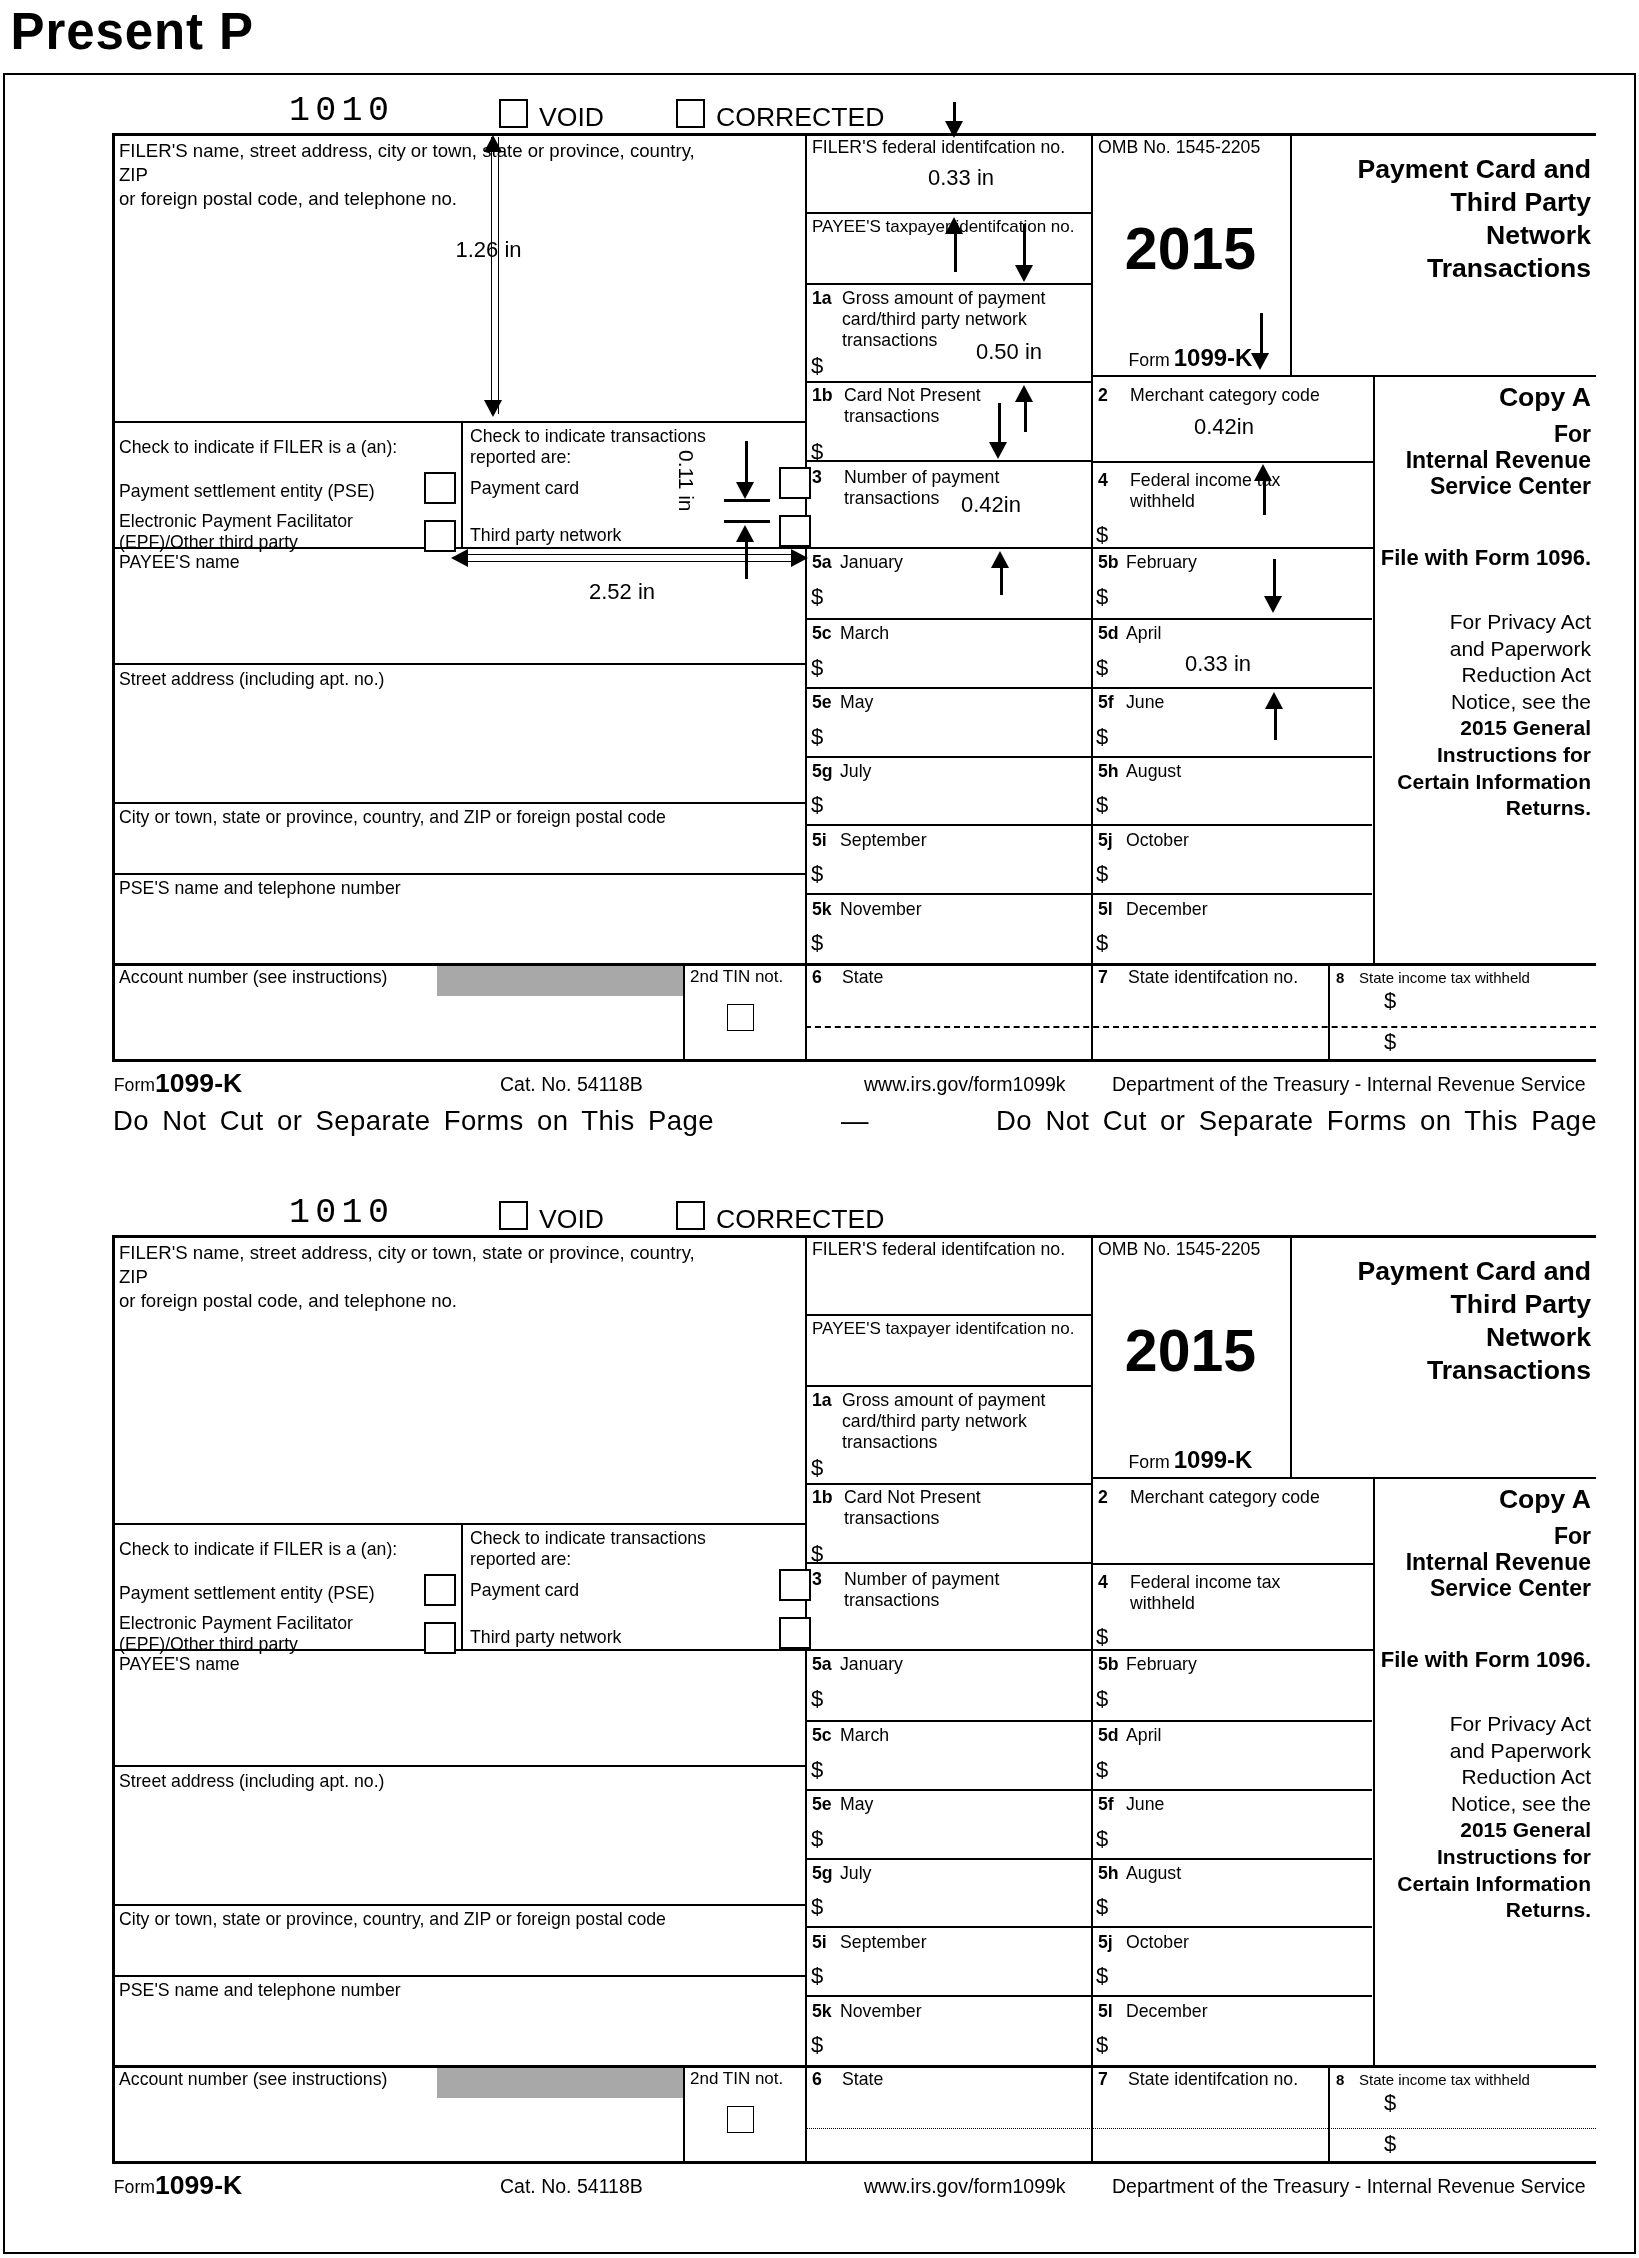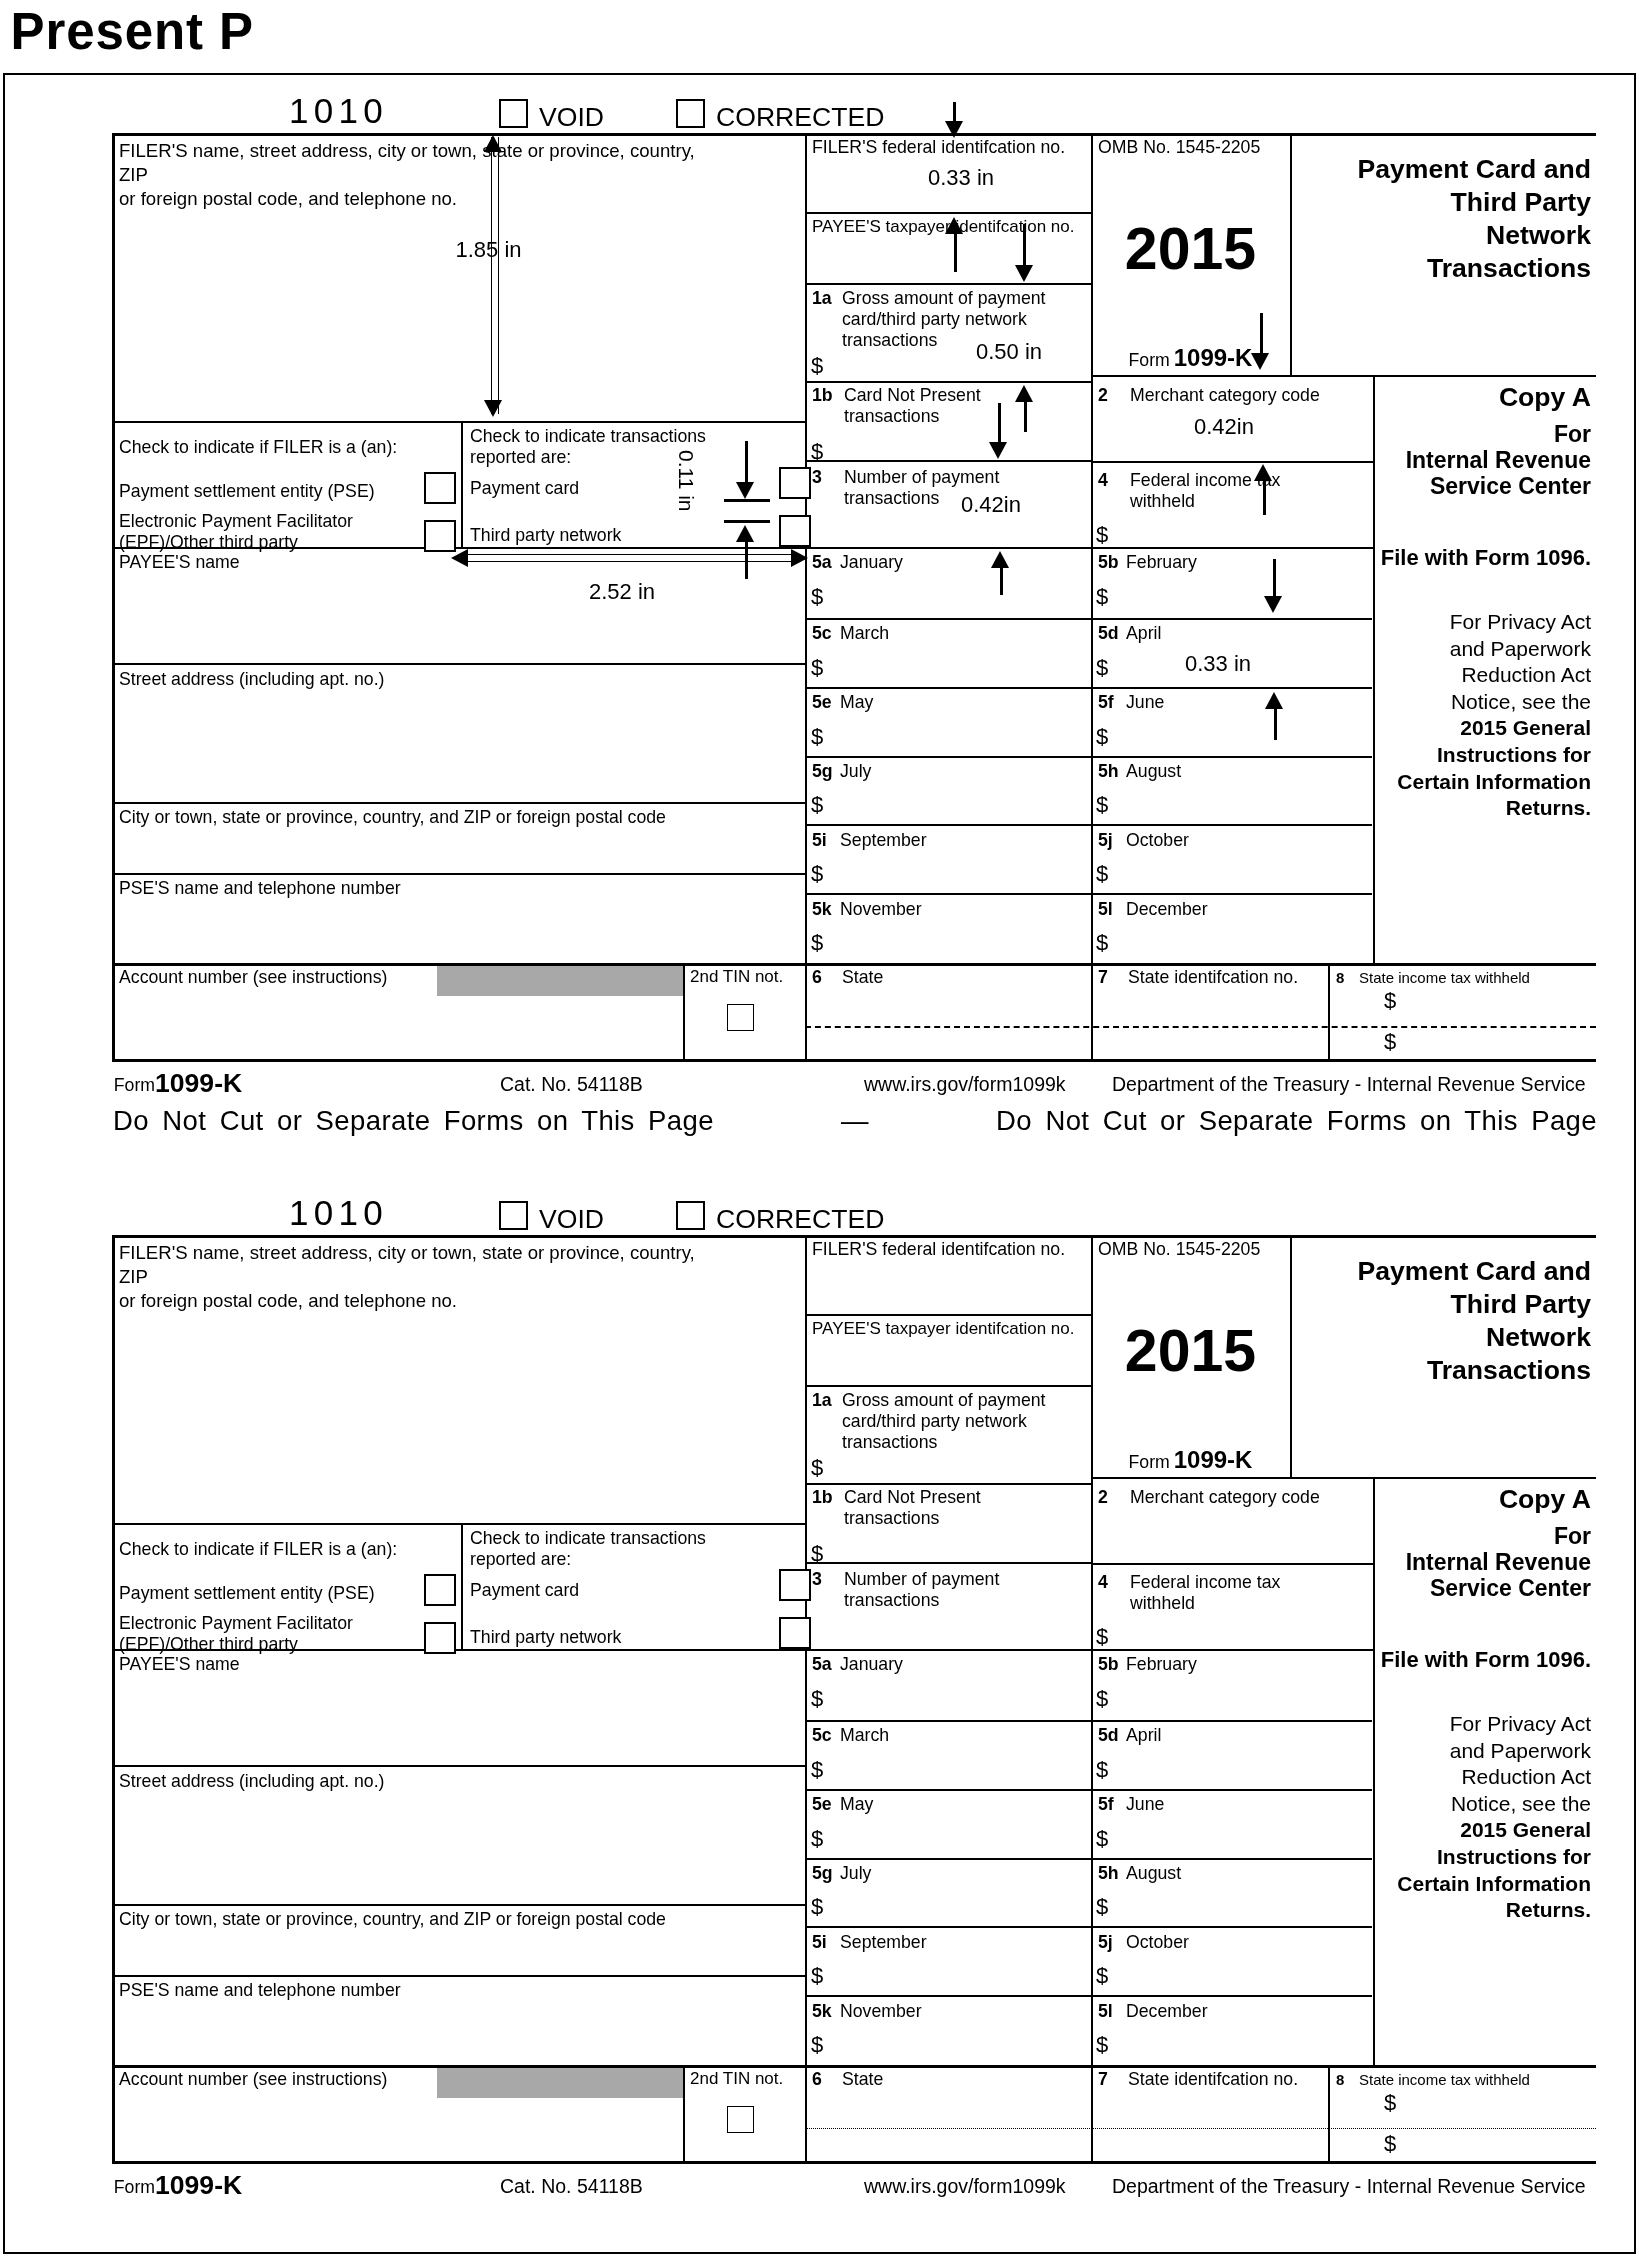--- a/index.html
+++ b/index.html
@@ -14,21 +14,21 @@
   .mnum{display:inline-block;min-width:28px;font-weight:bold;}
   .dollar{font-size:22px;}
   .ann{font-size:22px;text-align:right;}
   .b{font-weight:bold;}
   .right{text-align:right;}
   .center{text-align:center;}
   .hline,.vline,.tick{position:absolute;background:#000;}
   .cb{position:absolute;border:2.7px solid #000;background:#fff;box-sizing:border-box;}
   .cb2{border-width:1.8px;}
   .gray{position:absolute;background:#a8a8a8;}
-  .serif{font-family:Liberation Sans, sans-serif;text-align:right;}
+  .serif{font-family:Liberation Mono, monospace;text-align:right;}
   .tri{position:absolute;width:0;height:0;}
   .tri-down{border-left:9.8px solid transparent;border-right:9.8px solid transparent;border-top:17.7px solid #000;}
   .tri-up{border-left:9.8px solid transparent;border-right:9.8px solid transparent;border-bottom:17.7px solid #000;}
   .tri-left{border-top:9.8px solid transparent;border-bottom:9.8px solid transparent;border-right:17.7px solid #000;}
   .tri-right{border-top:9.8px solid transparent;border-bottom:9.8px solid transparent;border-left:17.7px solid #000;}
   .shaft-v{position:absolute;width:2.7px;background:#000;}
   .dshaft-v{position:absolute;width:8px;border-left:1.8px solid #000;border-right:1.8px solid #000;box-sizing:border-box;}
   .dshaft-h{position:absolute;height:8px;border-top:1.8px solid #000;border-bottom:1.8px solid #000;box-sizing:border-box;}
   .dash-line{position:absolute;border-top:2.7px dashed #000;height:0;}
   .form--second .dash-line{border-top:1.8px dotted #000;}
@@ -210,21 +210,21 @@
   <div class="t xs" style="left:1224px;top:878px;"><span class="bnum" style="display:inline-block;min-width:23px;">8</span><span>State income tax withheld</span></div>
   <div class="t dollar" style="left:1272px;top:897px;">$</div>
   <div class="t dollar" style="left:1272px;top:938px;">$</div>
 
   <div class="t" style="left:1.8px;top:984px;font-size:17.7px;">Form</div>
   <div class="t b" style="left:43px;top:977px;font-size:26.6px;">1099-K</div>
   <div class="t" style="left:388px;top:982px;font-size:19.5px;">Cat. No. 54118B</div>
   <div class="t" style="left:752px;top:982px;font-size:19.5px;">www.irs.gov/form1099k</div>
   <div class="t" style="left:1000px;top:982px;font-size:19.5px;">Department of the Treasury - Internal Revenue Service</div>
 
-  <div class="t ann center" style="left:310px;top:146px;width:133px;">1.85 in</div>
+  <div class="t ann center" style="left:310px;top:146px;width:133px;">1.26 in</div>
   <div class="dshaft-v" style="left:379px;top:46px;height:277px;"></div>
   <div class="tri tri-up" style="left:372px;top:44px;"></div>
   <div class="tri tri-down" style="left:372px;top:309px;"></div>
 
   <div class="shaft-v" style="left:841px;top:10.6px;height:23px;"></div>
   <div class="tri tri-down" style="left:833px;top:30px;"></div>
   <div class="t ann center" style="left:787px;top:74px;width:124px;">0.33 in</div>
   <div class="tri tri-up" style="left:833px;top:126px;"></div>
   <div class="shaft-v" style="left:842px;top:140px;height:41px;"></div>
   <div class="shaft-v" style="left:911px;top:133px;height:43px;"></div>

